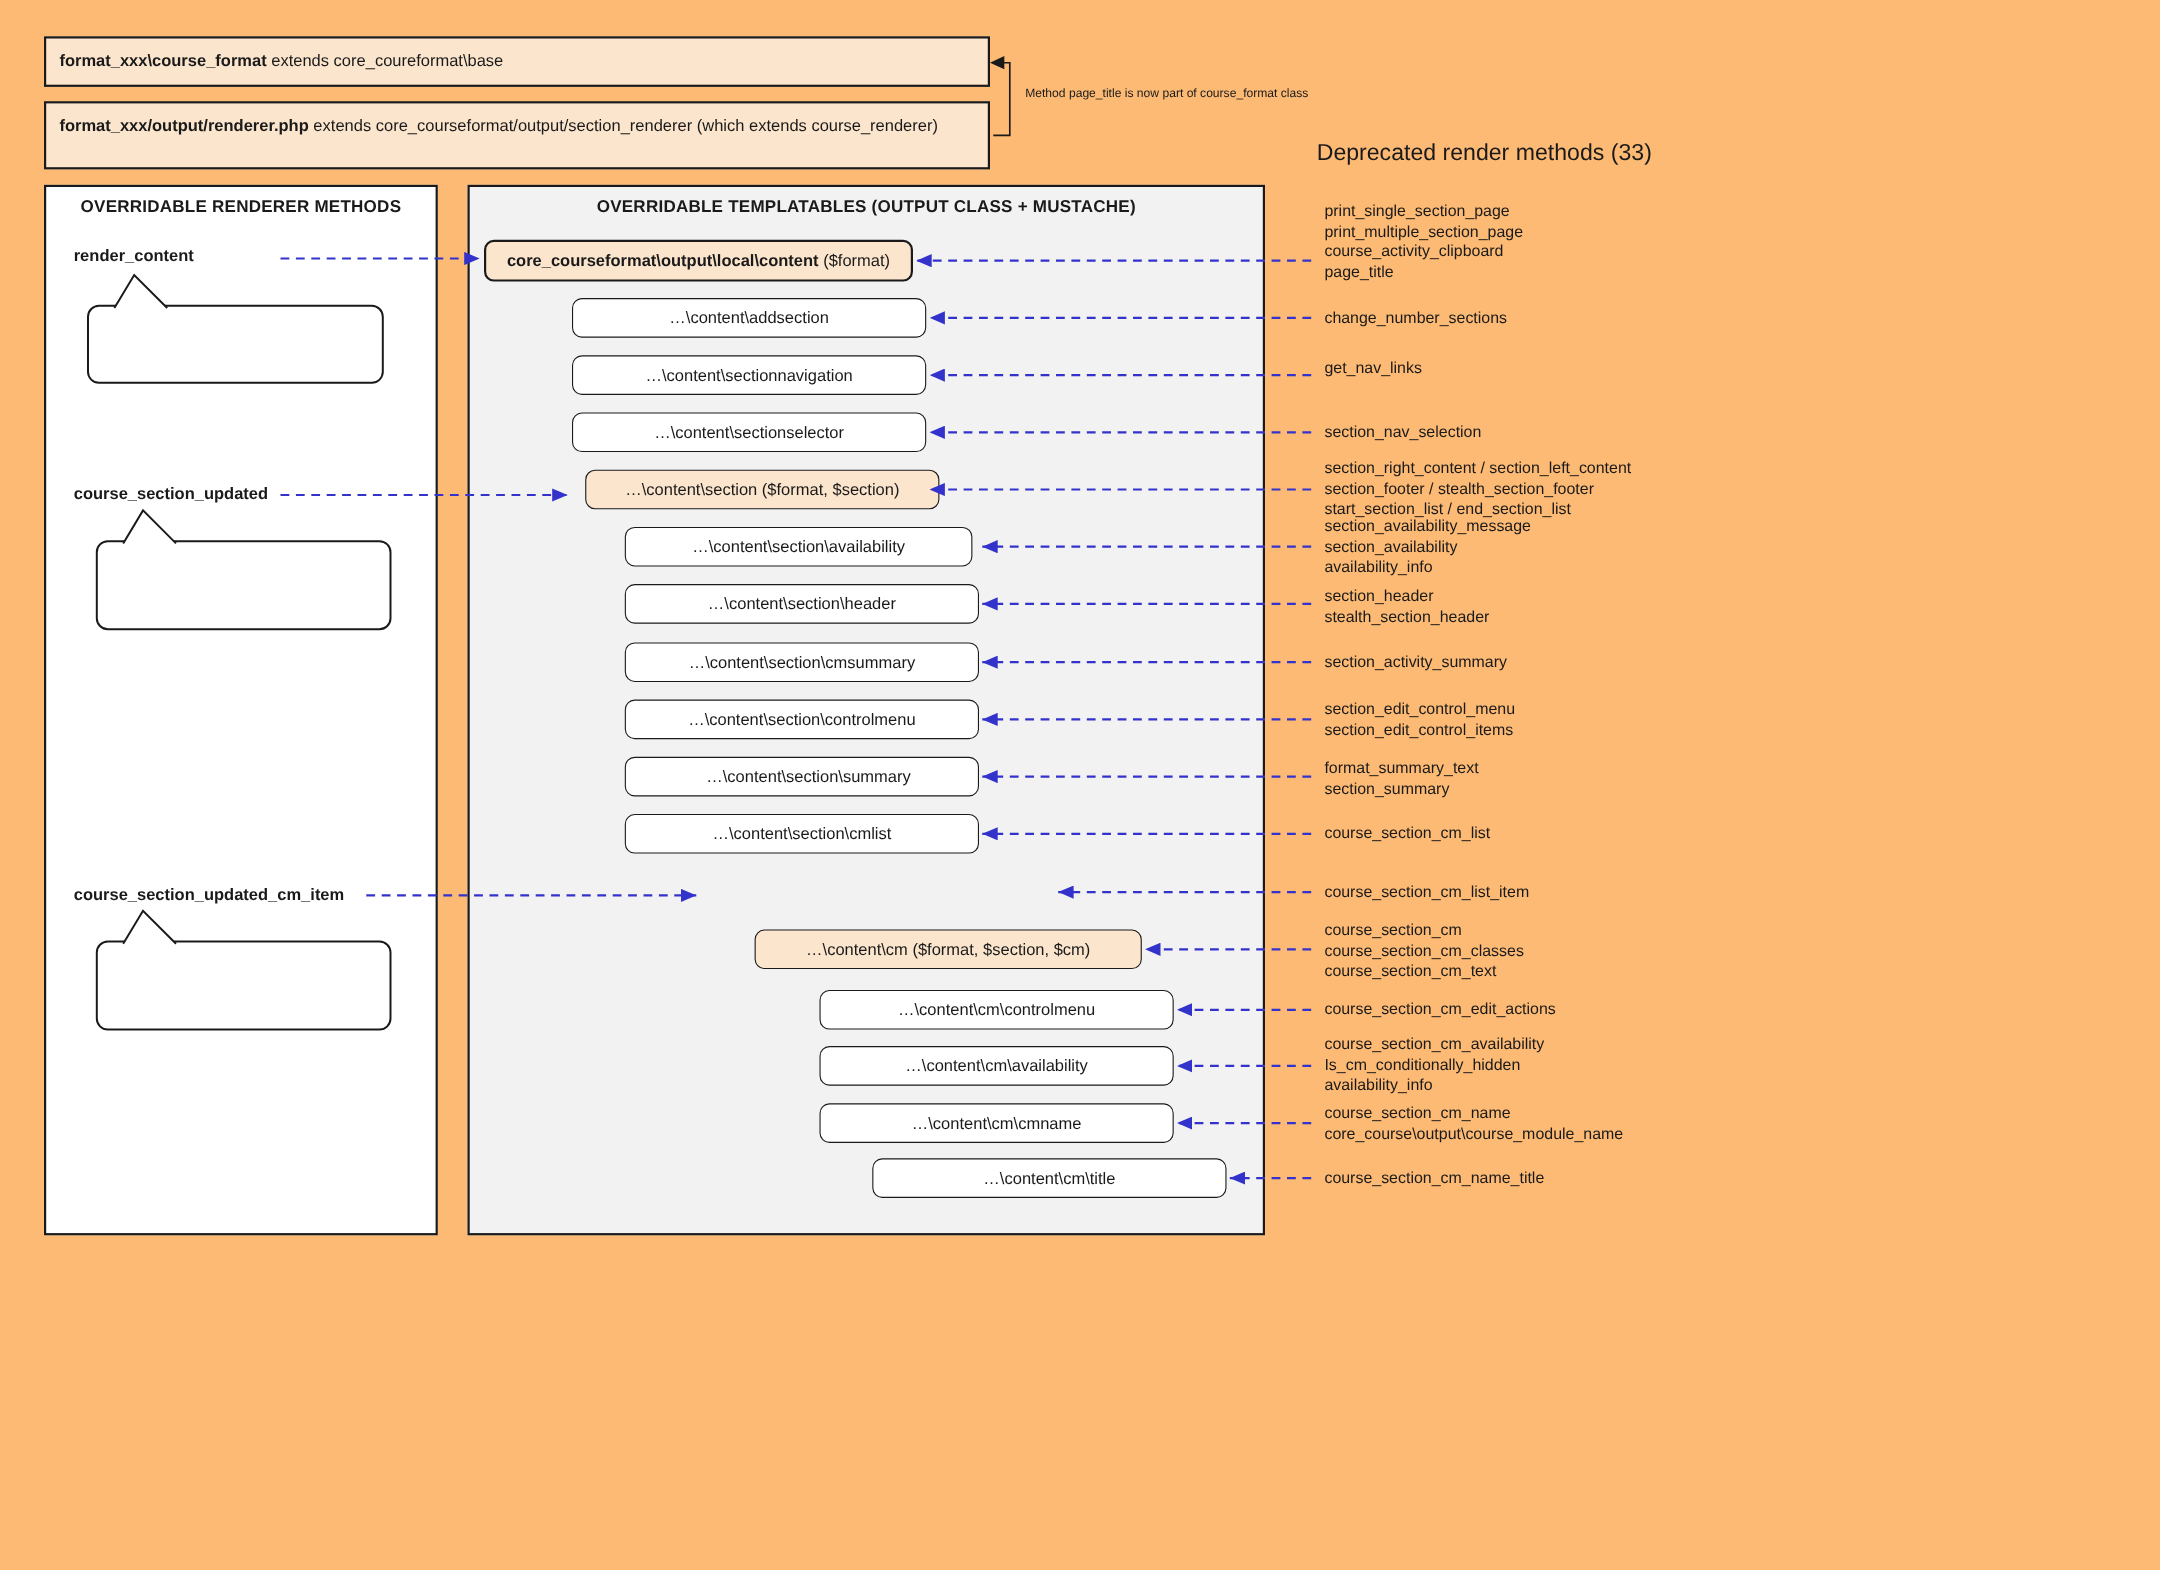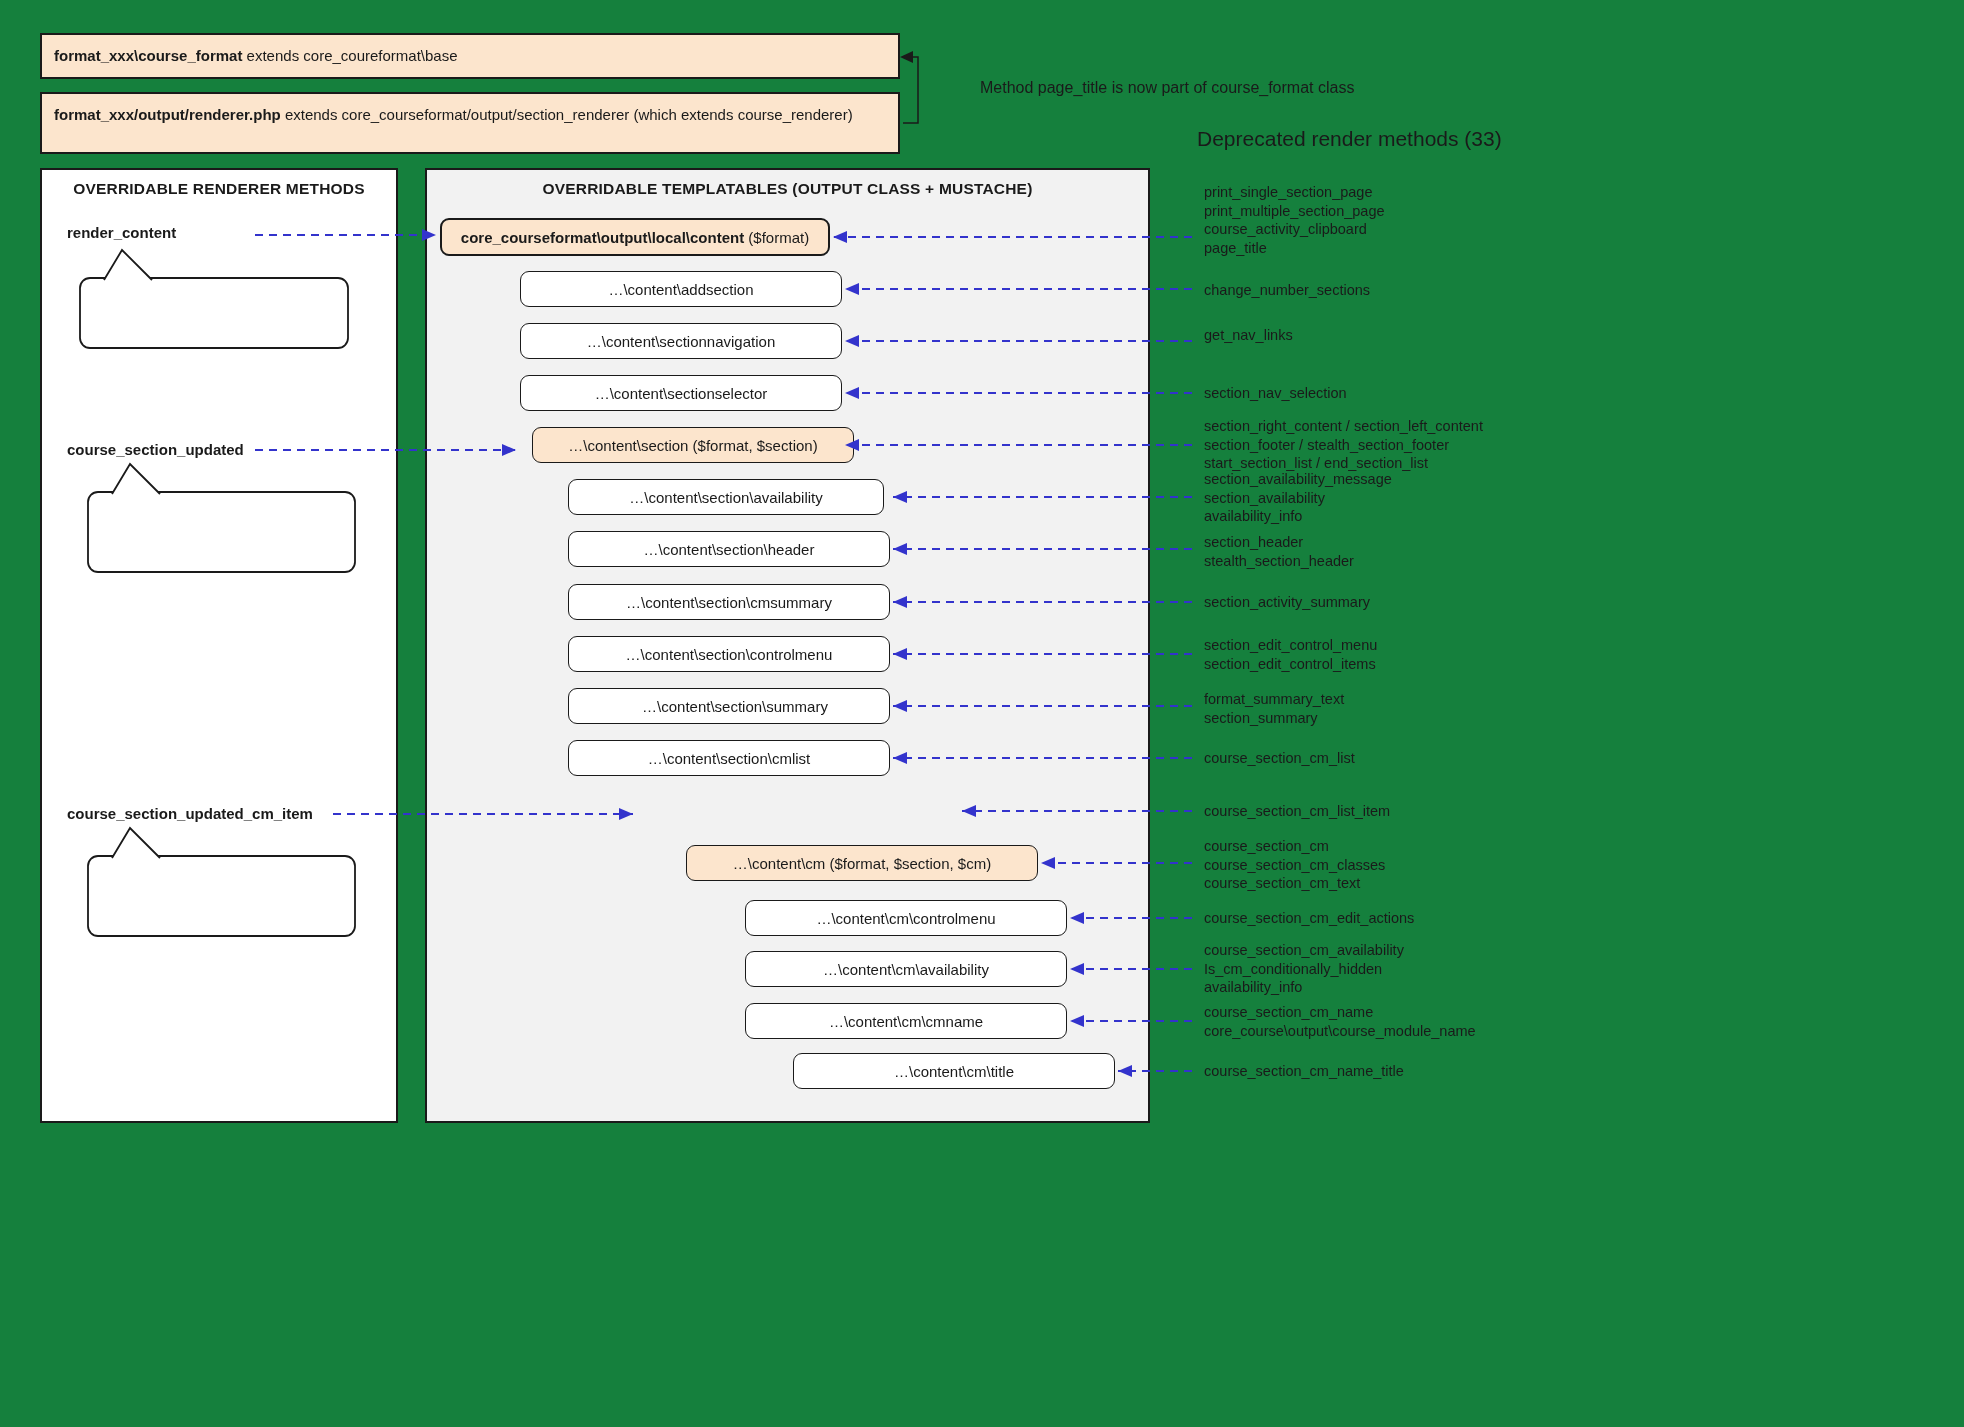--- a/index.html
+++ b/index.html
@@ -1,30 +1,30 @@
 <!DOCTYPE html>
 <html style="--orange-fill: #fce5cd; --panel-fill: #f2f2f2; --arrow-blue: #3333cc; --border-dark: #1a1a1a;"><head>
 <meta charset="utf-8">
 <style>
   html,body { margin:0; padding:0; background:#fff; font-family:"Liberation Sans", sans-serif; color:#1a1a1a; }
-  .stage { position:relative; width:1964px; height:1427px; background:#15803d; overflow:hidden; }
+  .stage { position:relative; width:1964px; height:1427px; background:#fdba74; overflow:hidden; }
   .abs { position:absolute; box-sizing:border-box; }
   .topbox { background:var(--orange-fill, #fce5cd); border:2px solid var(--border-dark,#1a1a1a); font-size:15px; line-height:21px; padding:10px 12px; }
   .b { font-weight:bold; }
   .panel { border:2px solid var(--border-dark,#1a1a1a); }
   .panel-title { font-weight:bold; font-size:15.5px; text-align:center; letter-spacing:0.2px; }
   .mbox { border:1.5px solid var(--border-dark,#1a1a1a); border-radius:9px; background:#fff; font-size:15px;
           display:flex; align-items:center; justify-content:center; text-align:center; z-index:3; }
   .orange { background:var(--orange-fill,#fce5cd); }
   .thick { border-width:2.5px; }
   .obold { border-width:2px; }
   .method { font-weight:bold; font-size:15px; white-space:nowrap; z-index:3; }
   .bubble-text { font-size:14.5px; line-height:19px; z-index:4; }
   .dep { font-size:14.5px; line-height:18.5px; white-space:nowrap; }
-  .note { font-size:16px; white-space:nowrap;margin-left:48px; }
+  .note { font-size:11px; white-space:nowrap; }
   .dep-title { font-size:21px; white-space:nowrap; }
   .overlay { position:absolute; left:0; top:0; z-index:10; pointer-events:none; }
   .arrow { stroke:var(--arrow-blue,#3333cc); stroke-width:2; stroke-dasharray:8 6; fill:none; }
   .ah { fill:var(--arrow-blue,#3333cc); }
   .bracket { stroke:var(--border-dark,#1a1a1a); stroke-width:1.5; fill:none; }
   .bubble-shape { fill:#fff; stroke:var(--border-dark,#1a1a1a); stroke-width:1.8; }
   .bubble-tail { fill:#fff; stroke:var(--border-dark,#1a1a1a); stroke-width:1.8; }
 </style>
 </head>
 <body>

